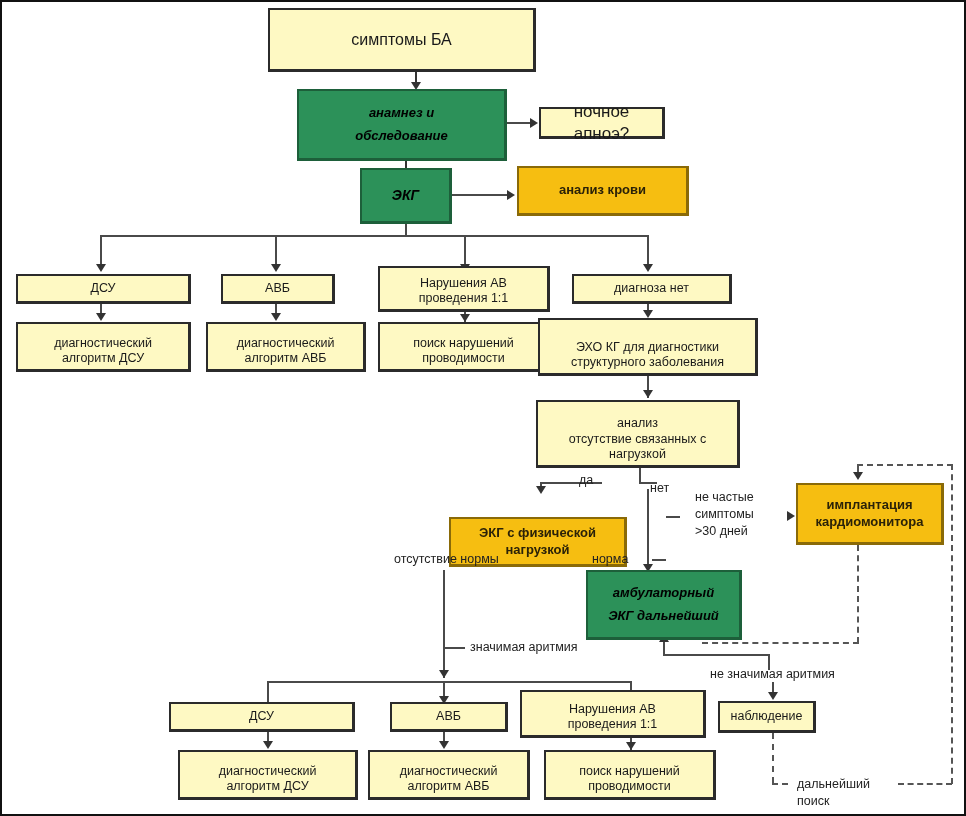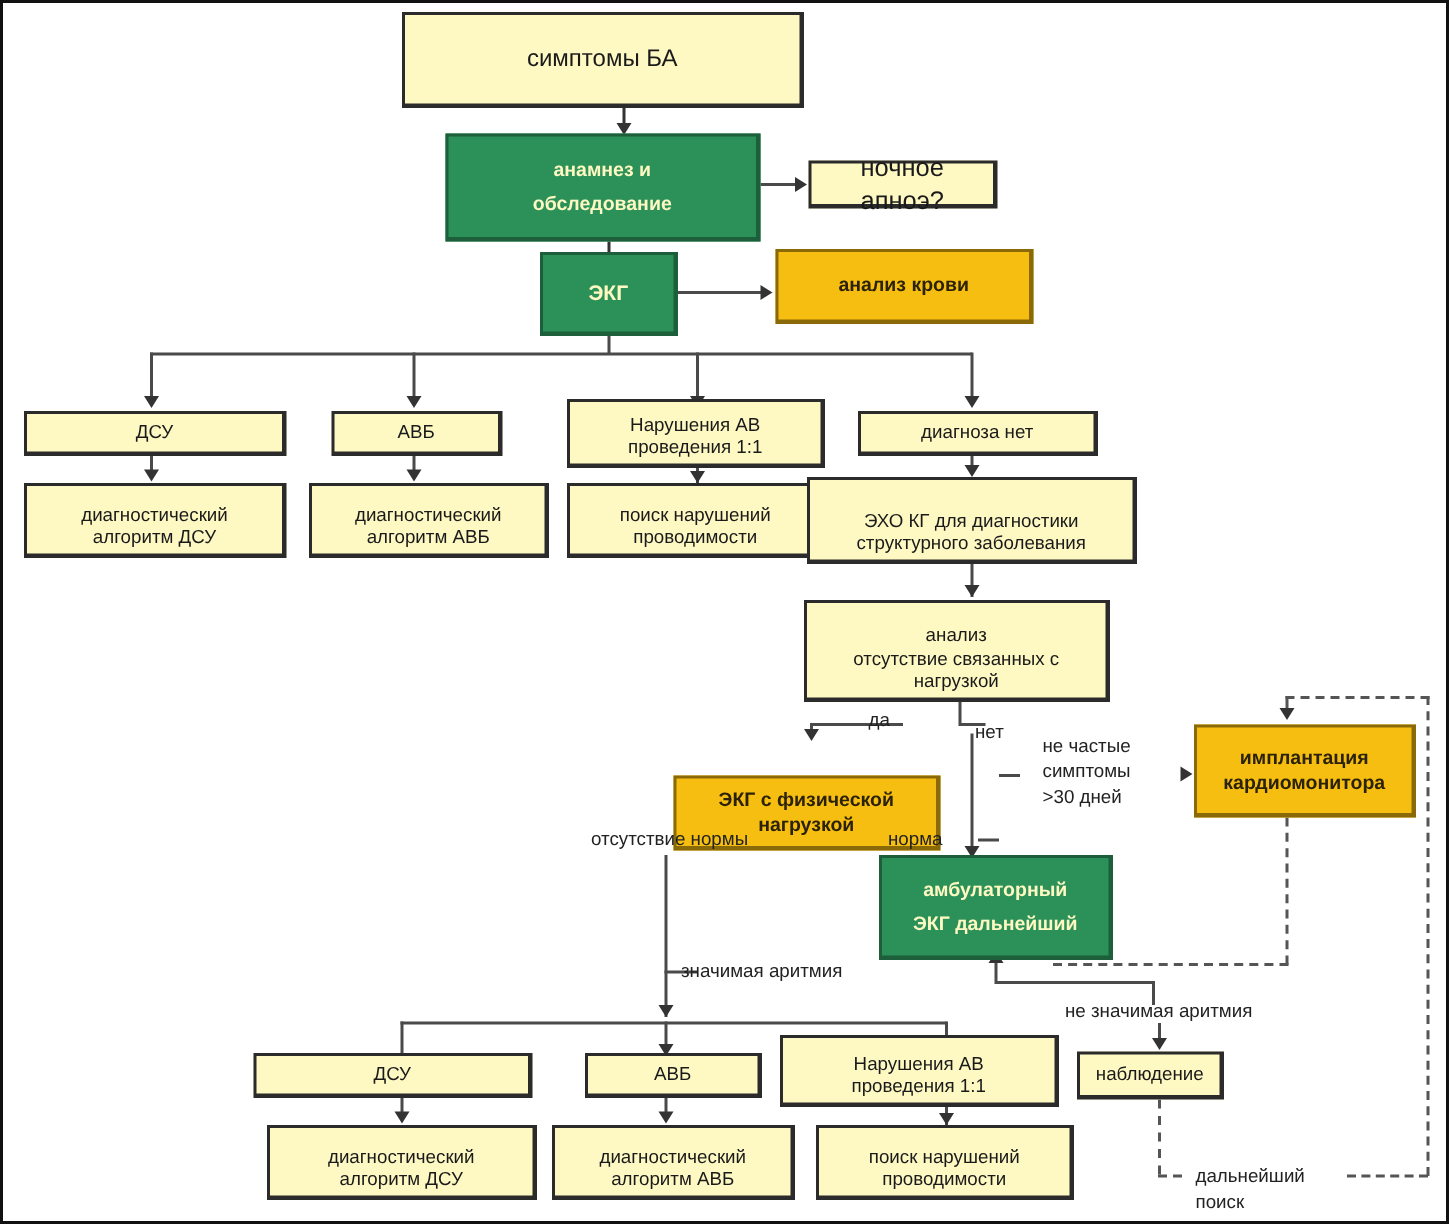--- a/index.html
+++ b/index.html
@@ -27,23 +27,24 @@
     background:#fef9c3;
     border:2px solid #2b2b2b;
     border-right-width:3px;border-bottom-width:3px;
     font-size:12.5px;
     justify-content:flex-end;
   }
   .n-green{
     background:#2c9159;
     border:2px solid #1d5f3a;
     border-right-width:3px;border-bottom-width:3px;
-    color:#fef9c3;
+    color:#000000;
     font-weight:bold;
     font-size:13px;
+    font-style:italic;
   }
   .n-yellow{
     background:#f6be11;
     border:2px solid #8a6a08;
     border-right-width:3px;border-bottom-width:3px;
     color:#2b2208;
     font-weight:bold;
     font-size:13px;
   }
   .lbl{
@@ -207,21 +208,21 @@
   <div class="node n-green" style="left:584px;top:568px;width:156px;height:70px;flex-direction:column;">
     <span>амбулаторный</span>
     <span style="margin-top:6px;">ЭКГ дальнейший</span>
   </div>
 
   <div class="lbl" style="left:392px;top:549px;">отсутствие нормы</div>
   <div class="ln v" style="left:441px;top:568px;height:108px;"></div>
   <div class="arw down" style="left:437px;top:668px;"></div>
 
   <div class="ln h" style="left:441px;top:645px;width:22px;"></div>
-  <div class="lbl" style="left:452px;top:637px;text-align:right;">значимая аритмия</div>
+  <div class="lbl" style="left:468px;top:637px;text-align:right;">значимая аритмия</div>
 
   <div class="ln v" style="left:661px;top:638px;height:14px;"></div>
   <div class="arw down" style="left:657px;top:632px;transform:rotate(180deg);"></div>
   <div class="ln h" style="left:661px;top:652px;width:106px;"></div>
   <div class="ln v" style="left:766px;top:652px;height:16px;"></div>
 
   <div class="lbl" style="left:708px;top:664px;">не значимая аритмия</div>
   <div class="arw down" style="left:766px;top:690px;"></div>
   <div class="ln v" style="left:770px;top:680px;height:14px;"></div>
 

